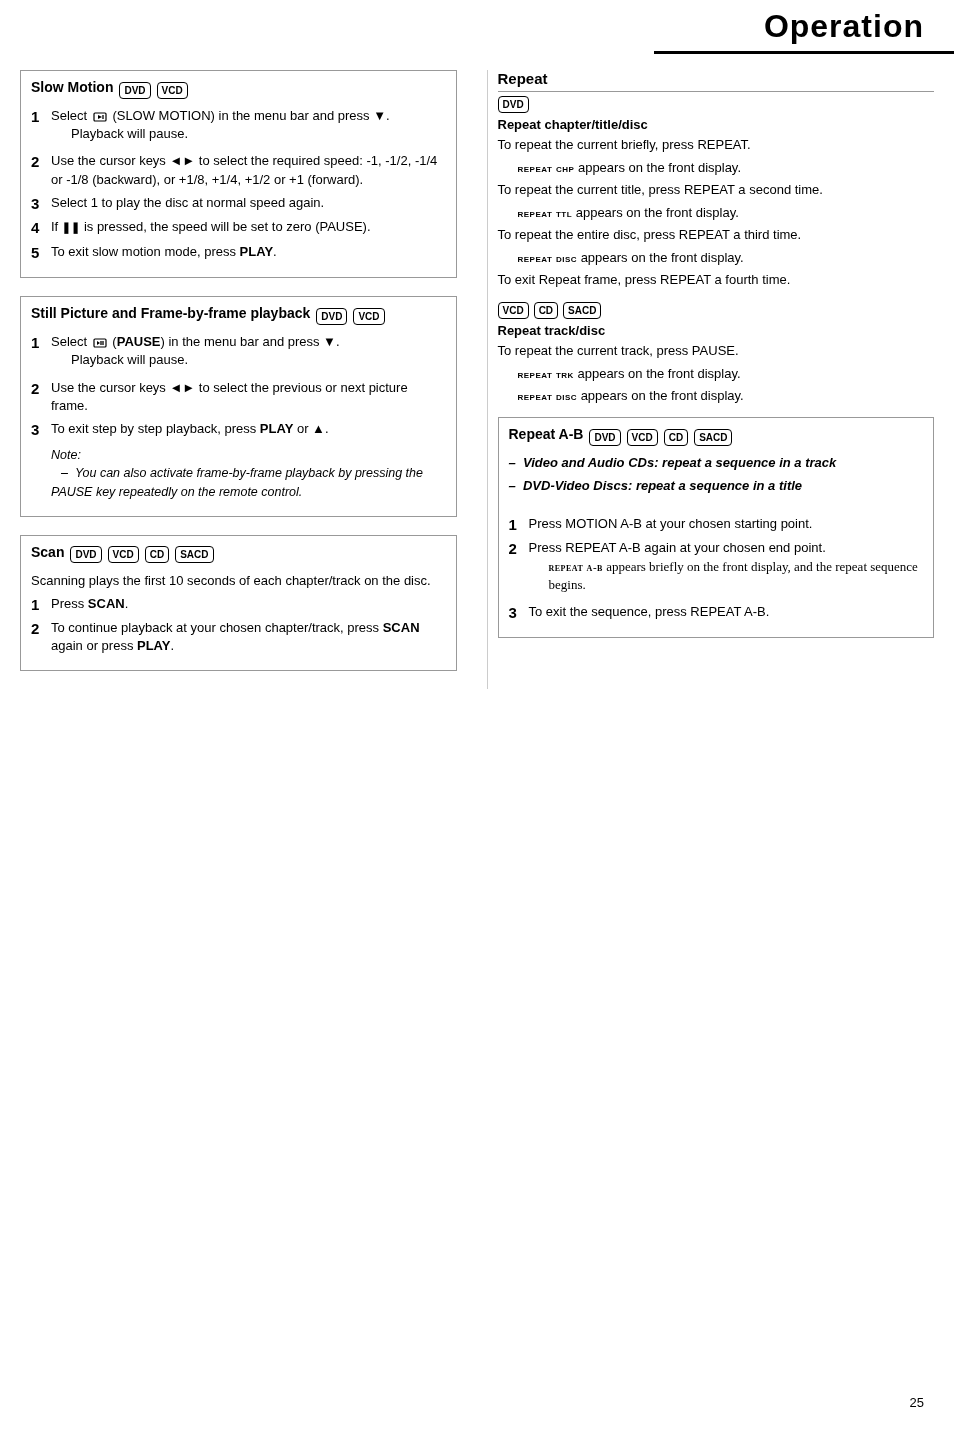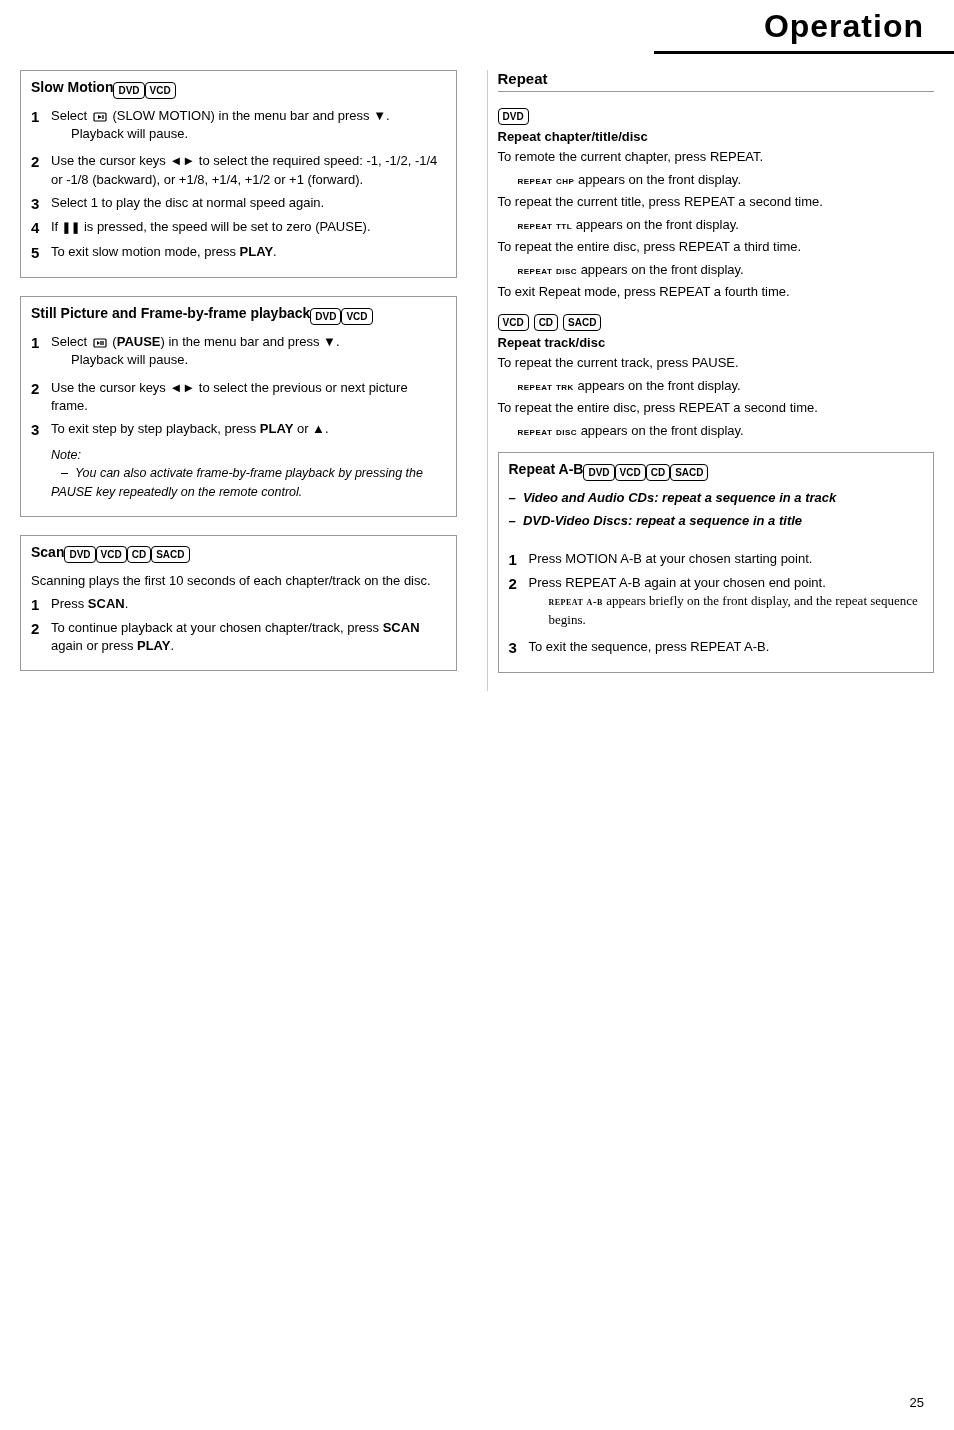--- a/index.html
+++ b/index.html
@@ -65,20 +65,21 @@
 
     .section-title {
       font-size: 14px;
       font-weight: bold;
       margin-bottom: 6px;
     }
 
     .section-title-row {
       display: flex;
       align-items: center;
+      gap: 6px;
       margin-bottom: 6px;
       flex-wrap: wrap;
     }
 
     
     .badge {
       display: inline-block;
       border: 1.5px solid #000;
       border-radius: 4px;
       font-size: 10px;
@@ -142,21 +143,21 @@
       margin-left: 10px;
     }
 
     .bold { font-weight: bold; }
     .italic { font-style: italic; }
 
     
     .repeat-heading {
       font-size: 15px;
       font-weight: bold;
-      margin-bottom: 16px;
+      margin-bottom: 4px;
       border-bottom: 1px solid #999;
       padding-bottom: 4px;
     }
 
     .sub-section {
       margin-bottom: 12px;
     }
 
     .sub-heading {
       font-size: 13px;
@@ -301,39 +302,38 @@
 
     <div class="right-col">
 
       <div class="repeat-heading">Repeat</div>
 
       <div class="sub-section">
         <div class="badge-row">
           <span class="badge dvd">DVD</span>
         </div>
         <div class="sub-heading">Repeat chapter/title/disc</div>
-        <p>To remote the current chapter, press REPEAT.</p>
+        <p>To repeat the current briefly, press REPEAT.</p>
         <p class="indent"><span class="small-caps">repeat chp</span> appears on the front display.</p>
         <p>To repeat the current title, press REPEAT a second time.</p>
         <p class="indent"><span class="small-caps">repeat ttl</span> appears on the front display.</p>
         <p>To repeat the entire disc, press REPEAT a third time.</p>
         <p class="indent"><span class="small-caps">repeat disc</span> appears on the front display.</p>
-        <p>To exit Repeat mode, press REPEAT a fourth time.</p>
+        <p>To exit Repeat frame, press REPEAT a fourth time.</p>
       </div>
 
       <div class="sub-section">
         <div class="badge-row">
           <span class="badge vcd">VCD</span>
           <span class="badge cd">CD</span>
           <span class="badge sacd">SACD</span>
         </div>
         <div class="sub-heading">Repeat track/disc</div>
         <p>To repeat the current track, press PAUSE.</p>
         <p class="indent"><span class="small-caps">repeat trk</span> appears on the front display.</p>
-        <p>To repeat the entire disc, press REPEAT a second time.</p>
         <p class="indent"><span class="small-caps">repeat disc</span> appears on the front display.</p>
       </div>
 
       <div class="section">
         <div class="section-title-row">
           <span class="section-title">Repeat A-B</span>
           <span class="badge dvd">DVD</span>
           <span class="badge vcd">VCD</span>
           <span class="badge cd">CD</span>
           <span class="badge sacd">SACD</span>

